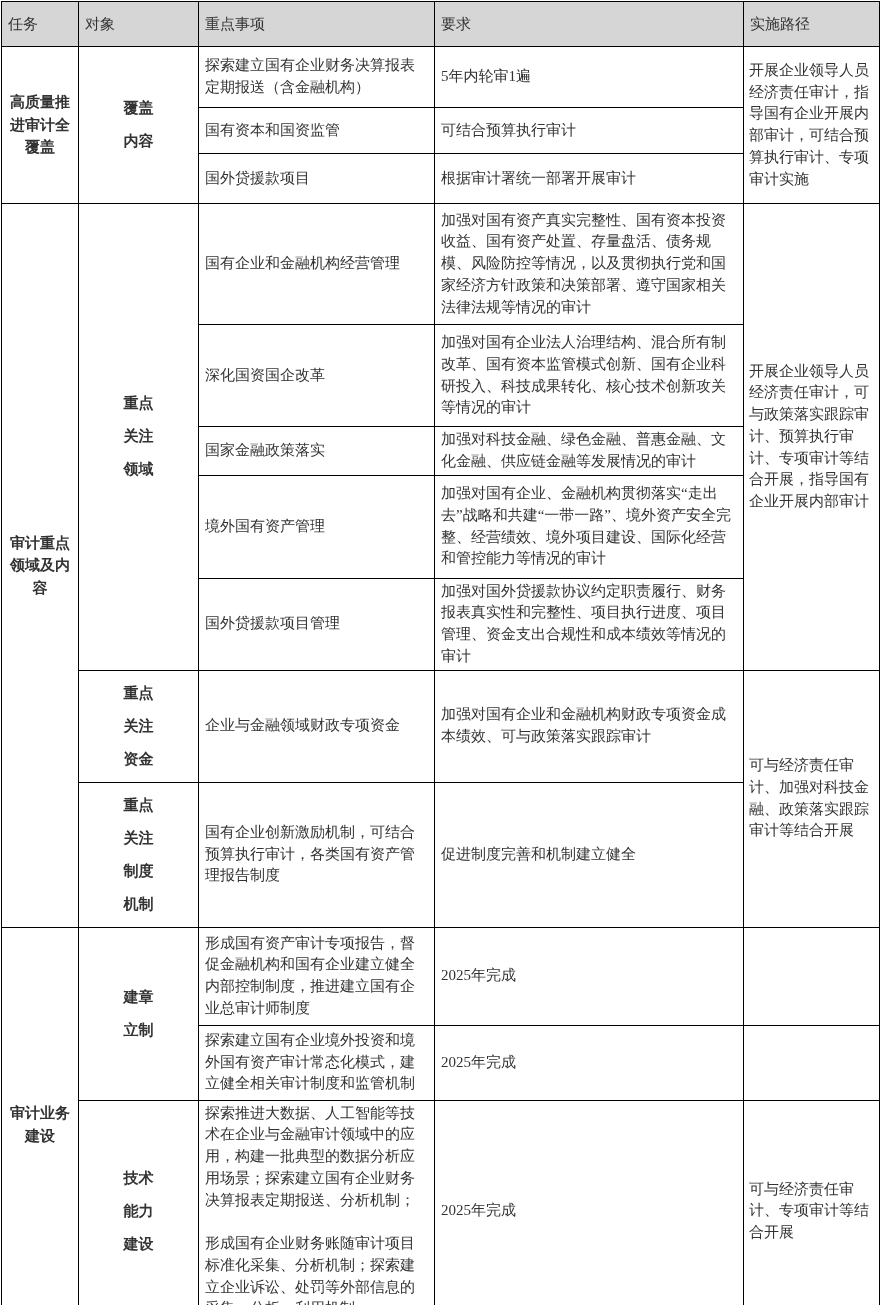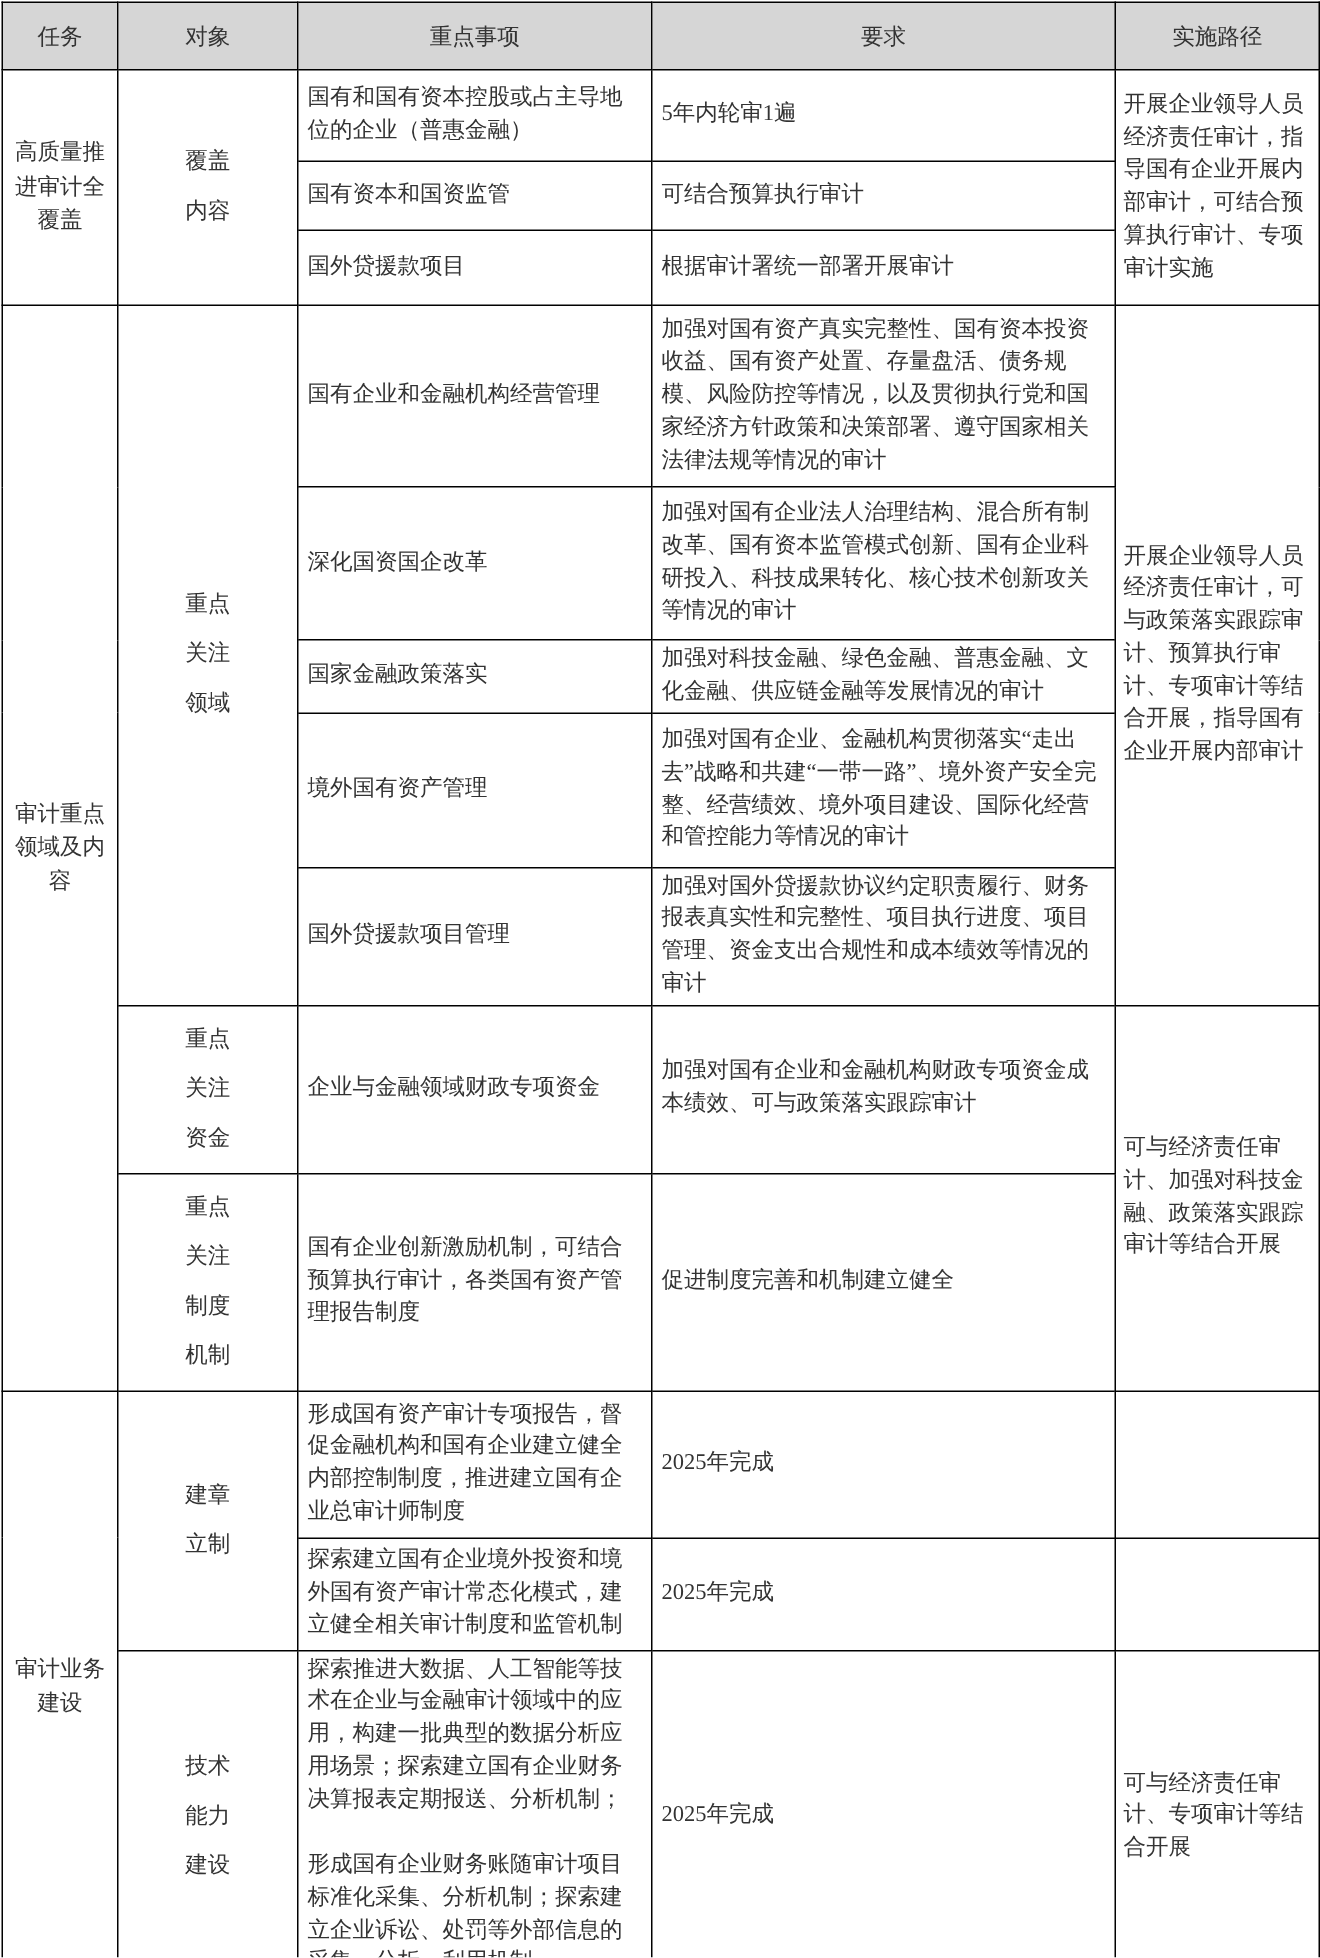--- a/index.html
+++ b/index.html
@@ -25,26 +25,26 @@
     border: 1px solid #000000;
     font-size: 15px;
     vertical-align: middle;
     overflow: hidden;
     padding: 2px 6px;
     word-break: break-all;
   }
   .audit-table th {
     background: #d6d6d6;
     font-weight: normal;
-    text-align: center;
+    text-align: left;
     height: 40px;
   }
   td.task-cell, td.object-cell {
     text-align: center;
-    font-weight: normal;
+    font-weight: bold;
     line-height: 1.5;
     padding: 2px 4px;
   }
   td.object-cell {
     white-space: pre-line;
     line-height: 2.2;
   }
   td.matters-cell, td.req-cell, td.path-cell {
     text-align: left;
     line-height: 1.45;
@@ -72,21 +72,21 @@
         <th>重点事项</th>
         <th>要求</th>
         <th>实施路径</th>
       </tr>
     </thead>
     <tbody>
       <tr style="height:61px">
         <td class="task-cell" rowspan="3">高质量推进审计全覆盖</td>
         <td class="object-cell" rowspan="3">覆盖
 内容</td>
-        <td class="matters-cell">国有和国有资本控股或占主导地位的企业（普惠金融）</td>
+        <td class="matters-cell">探索建立国有企业财务决算报表定期报送（含金融机构）</td>
         <td class="req-cell">5年内轮审1遍</td>
         <td class="path-cell" rowspan="3">开展企业领导人员经济责任审计，指导国有企业开展内部审计，可结合预算执行审计、专项审计实施</td>
       </tr>
       <tr style="height:46px">
         <td class="matters-cell">国有资本和国资监管</td>
         <td class="req-cell">可结合预算执行审计</td>
       </tr>
       <tr style="height:50px">
         <td class="matters-cell">国外贷援款项目</td>
         <td class="req-cell">根据审计署统一部署开展审计</td>

